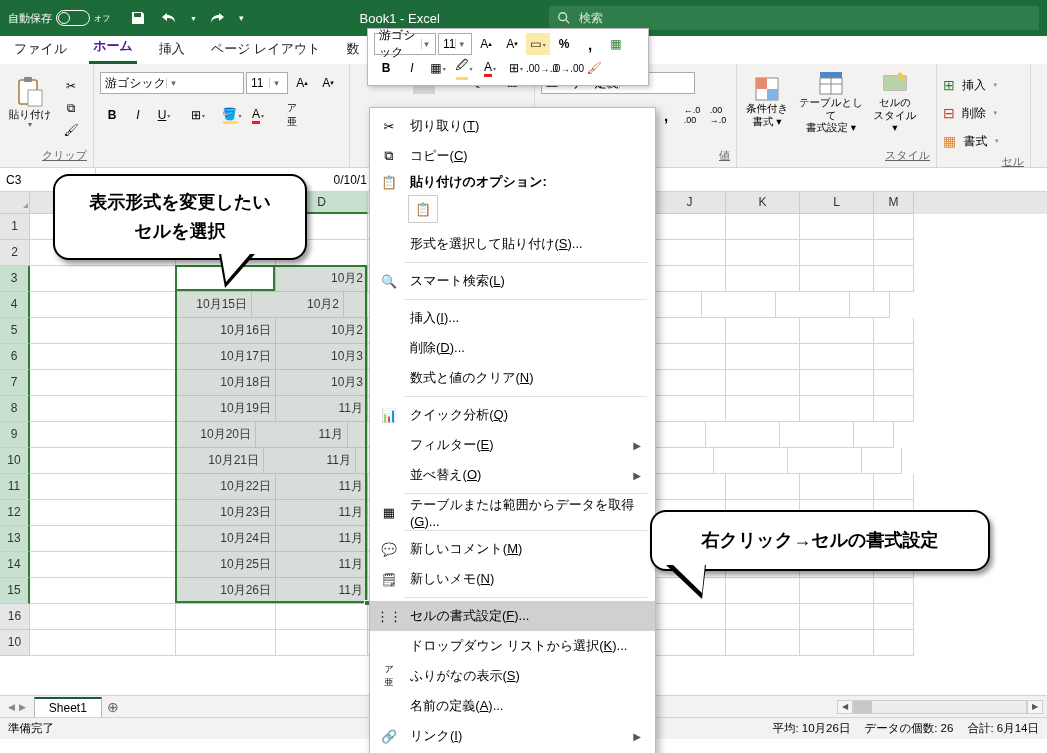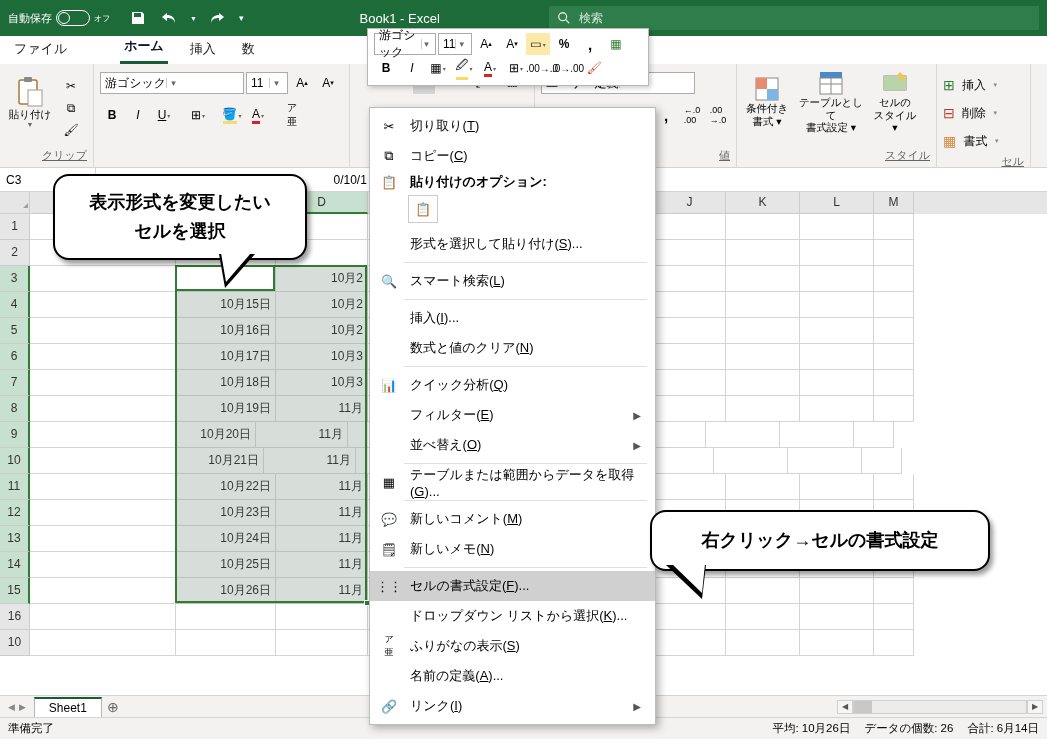--- a/index.html
+++ b/index.html
@@ -11,21 +11,21 @@
 .autosave-toggle { width: 34px; height: 16px; border: 1.2px solid #fff; border-radius: 8px; position: relative; }
 .autosave-toggle::before { content: ""; position: absolute; left: 1px; top: 1px; width: 10px; height: 10px; border-radius: 50%; border: 1.2px solid #fff; }
 .qat-icon { width: 32px; height: 28px; display: flex; align-items: center; justify-content: center; cursor: pointer; }
 .qat-icon svg { fill: #fff; }
 .title-center { flex: 1; text-align: center; font-size: 13px; }
 .search-box { width: 490px; height: 24px; background: #2f7d4a; border-radius: 3px 0 0 3px; display: flex; align-items: center; padding: 0 8px; gap: 8px; color: #d8e8db; font-size: 12px; }
 
 
 .tabs-row { height: 28px; background: #fff; display: flex; align-items: flex-end; padding-left: 10px; gap: 18px; border-bottom: 0; }
 .tab { padding: 4px 4px 6px; font-size: 13px; color: #222; cursor: pointer; }
-.tab.active { border-bottom: 3px solid #185c37; color: #0f172a; font-weight: bold; margin-left: 31px; }
+.tab.active { border-bottom: 3px solid #185c37; color: #4c1d95; font-weight: bold; }
 
 
 .ribbon { height: 104px; background: #f3f2f1; display: flex; border-bottom: 1px solid #d4d4d4; position: relative; }
 .ribbon-group { border-right: 1px solid #d9d9d9; padding: 4px 6px 2px; display: flex; flex-direction: column; position: relative; }
 .ribbon-group-label { font-size: 11px; color: #666; text-align: right; margin-top: auto; padding-bottom: 2px; text-decoration: underline; }
 .ribbon-content { display: flex; gap: 4px; flex: 1; }
 .big-btn { display: flex; flex-direction: column; align-items: center; justify-content: center; width: 48px; height: 68px; cursor: pointer; }
 .big-btn-label { font-size: 10.5px; text-align: center; line-height: 1.2; }
 .small-btns { display: flex; flex-direction: column; gap: 2px; justify-content: center; }
 .small-btn { width: 26px; height: 20px; display:flex; align-items:center; justify-content:center; cursor: pointer; }
@@ -135,20 +135,21 @@
         <line x1="10" y1="10" x2="14" y2="14" stroke="#d8e8db" stroke-width="1.5"></line>
       </svg>
     <span>検索</span>
   </div>
 </div>
 
 <div class="tabs-row">
   <div class="tab">ファイル</div>
   <div class="tab active">ホーム</div>
   <div class="tab">挿入</div>
+  <div class="tab">ページ レイアウト</div>
   <div class="tab">数</div>
 </div>
 
 <div class="floating-toolbar">
   <div class="ft-row">
     <div class="font-select" style="width:62px">
         <span>游ゴシック</span>
         <span class="dd">▾</span>
       </div>
     <div class="font-select" style="width:34px">
@@ -385,21 +386,21 @@
         <div class="cell" style="width: 74px;"></div>
         <div class="cell" style="width: 72px;"></div>
         <div class="cell" style="width: 72px;"></div>
         <div class="cell" style="width: 74px;"></div>
         <div class="cell" style="width: 74px;"></div>
         <div class="cell" style="width: 40px;"></div>
       </div>
       <div class="grid-row">
         <div class="row-h sel">4</div>
         <div class="cell" style="width: 146px;"></div>
-        <div class="cell" style="width: 100px;">10月15日</div>
+        <div class="cell" style="width: 76px;">10月15日</div>
         <div class="cell" style="width: 92px;">10月2</div>
         <div class="cell" style="width: 36px;"></div>
         <div class="cell" style="width: 36px;"></div>
         <div class="cell" style="width: 68px;"></div>
         <div class="cell" style="width: 74px;"></div>
         <div class="cell" style="width: 72px;"></div>
         <div class="cell" style="width: 72px;"></div>
         <div class="cell" style="width: 74px;"></div>
         <div class="cell" style="width: 74px;"></div>
         <div class="cell" style="width: 40px;"></div>
@@ -656,20 +657,24 @@
       <span class="cm-icon" style="color:#2a6bbf">🔍</span>
       <span>スマート検索(<span class="u">L</span>)</span>
     </div>
   <div class="cm-sep"></div>
   <div class="cm-item">
       <span class="cm-icon"></span>
       <span>挿入(<span class="u">I</span>)...</span>
     </div>
   <div class="cm-item">
       <span class="cm-icon"></span>
+      <span>削除(<span class="u">D</span>)...</span>
+    </div>
+  <div class="cm-item">
+      <span class="cm-icon"></span>
       <span>数式と値のクリア(<span class="u">N</span>)</span>
     </div>
   <div class="cm-sep"></div>
   <div class="cm-item">
       <span class="cm-icon">📊</span>
       <span>クイック分析(<span class="u">Q</span>)</span>
     </div>
   <div class="cm-item">
       <span class="cm-icon"></span>
       <span>フィルター(<span class="u">E</span>)</span>

